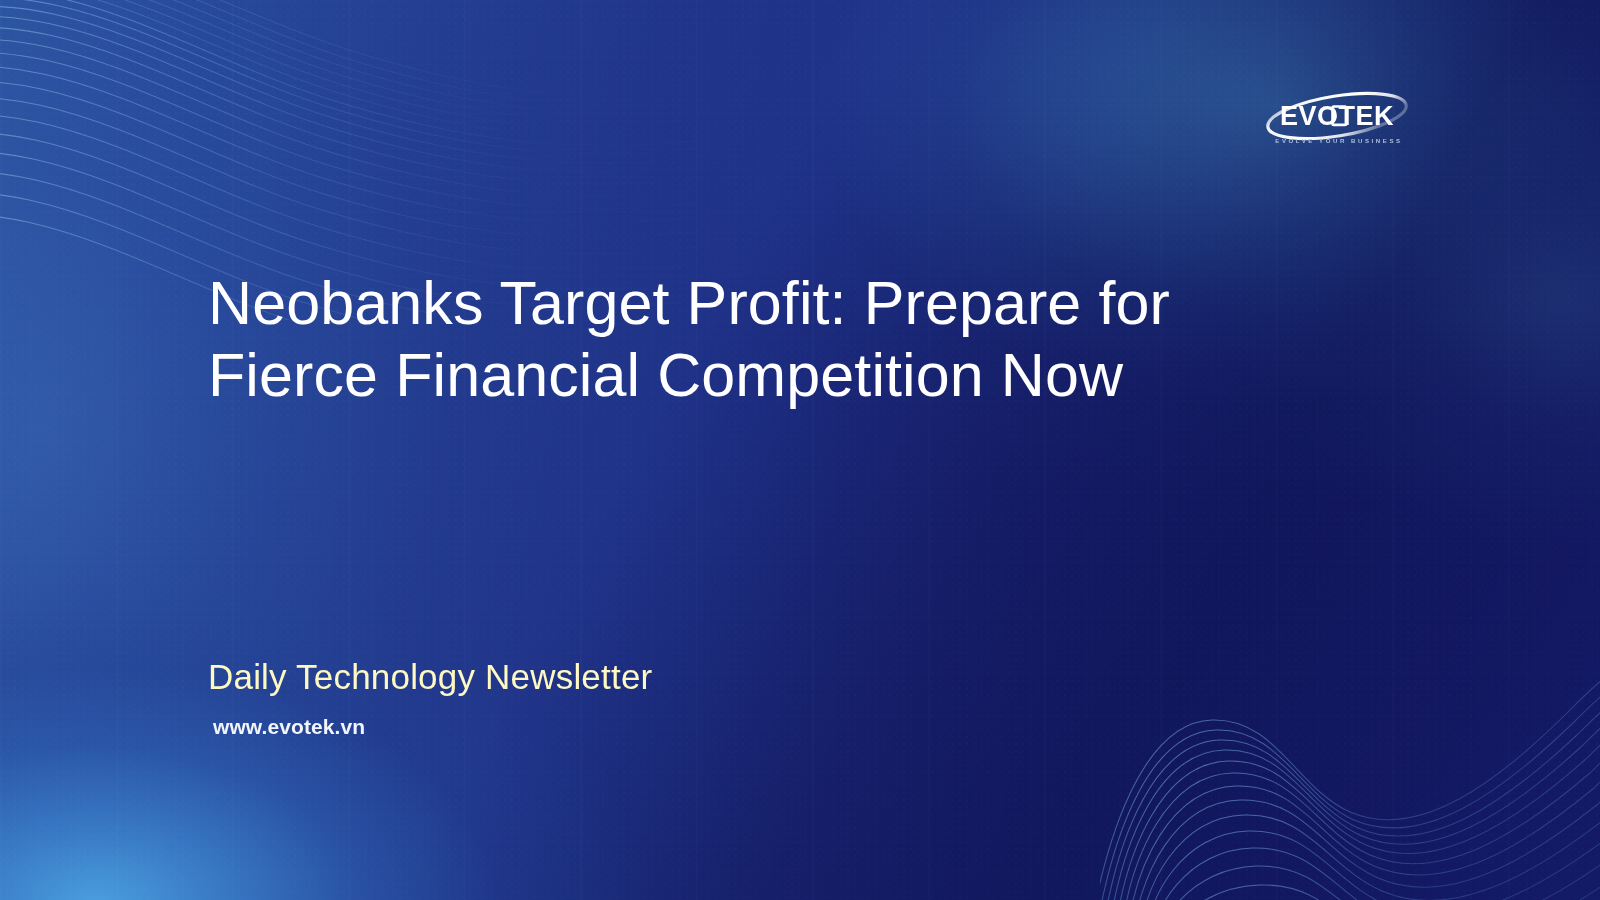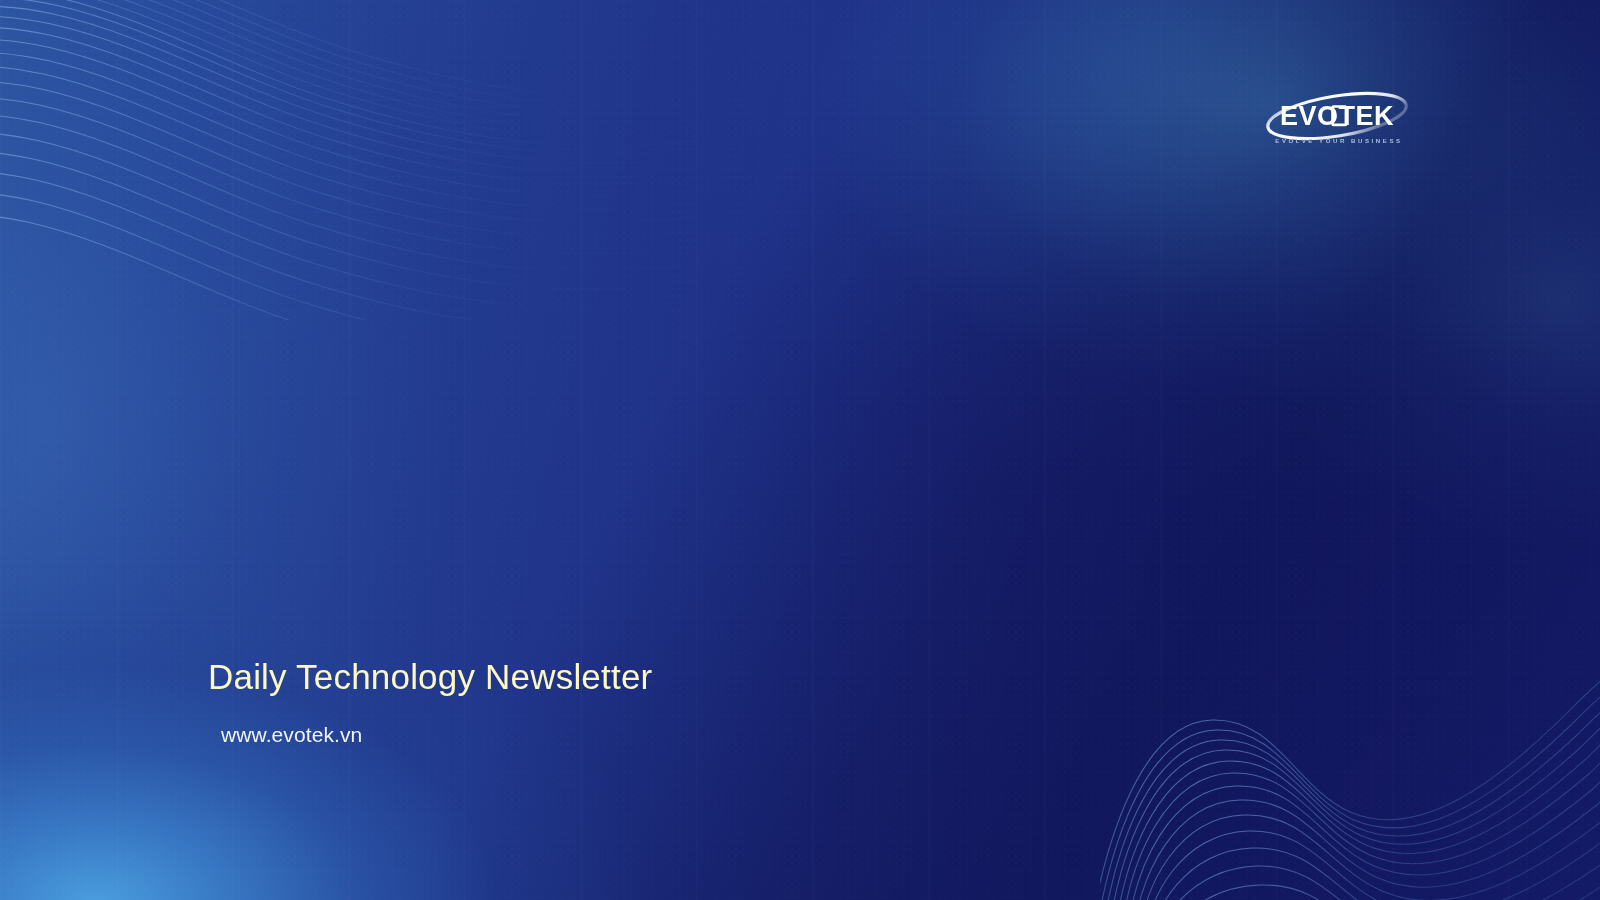--- a/index.html
+++ b/index.html
@@ -132,22 +132,22 @@
     font-weight: 400;
     font-size: 35px;
     line-height: 1.2;
     letter-spacing: 0.2px;
     color: #fef9c3;
   }
   .weburl {
     position: absolute;
     left: 209px;
     top: 710px;
-    margin: 12px;
-    font-weight: 400;
+    margin: 4px;
+    font-weight: 700;
     font-size: 21px;
     line-height: 1.25;
     letter-spacing: 0.1px;
     color: #f2f5fb;
   }
 </style>
 </head>
 <body>
 
 <div id="slide">
@@ -247,18 +247,19 @@
 
       <text x="85" y="37" text-anchor="middle" font-family="'Liberation Sans', sans-serif" font-size="27" font-weight="700" letter-spacing="0.5" fill="#ffffff">EVOTEK</text>
 
       <rect x="80.5" y="18.5" width="13.6" height="18.4" rx="1.2" fill="none" stroke="#ffffff" stroke-width="2.6"></rect>
       <rect x="79.0" y="16.4" width="16.8" height="22.6" rx="1.2" fill="#1d3d93" opacity="0"></rect>
 
       <text x="87" y="55" text-anchor="middle" font-family="'Liberation Sans', sans-serif" font-size="6.1" font-weight="700" letter-spacing="2.55" fill="#aebfdf">EVOLVE YOUR BUSINESS</text>
     </svg>
   </div>
 
+  <h1 class="headline">Neobanks Target Profit: Prepare for Fierce Financial Competition Now</h1>
 
   <p class="subtitle">Daily Technology Newsletter</p>
 
   <p class="weburl">www.evotek.vn</p>
 
 </div>
 
 </body></html>

